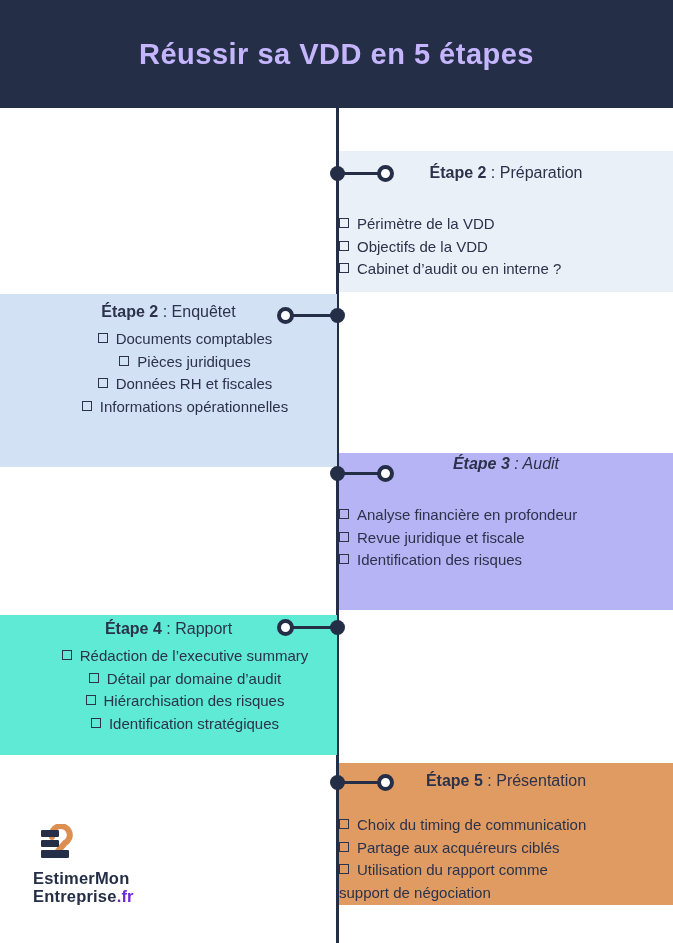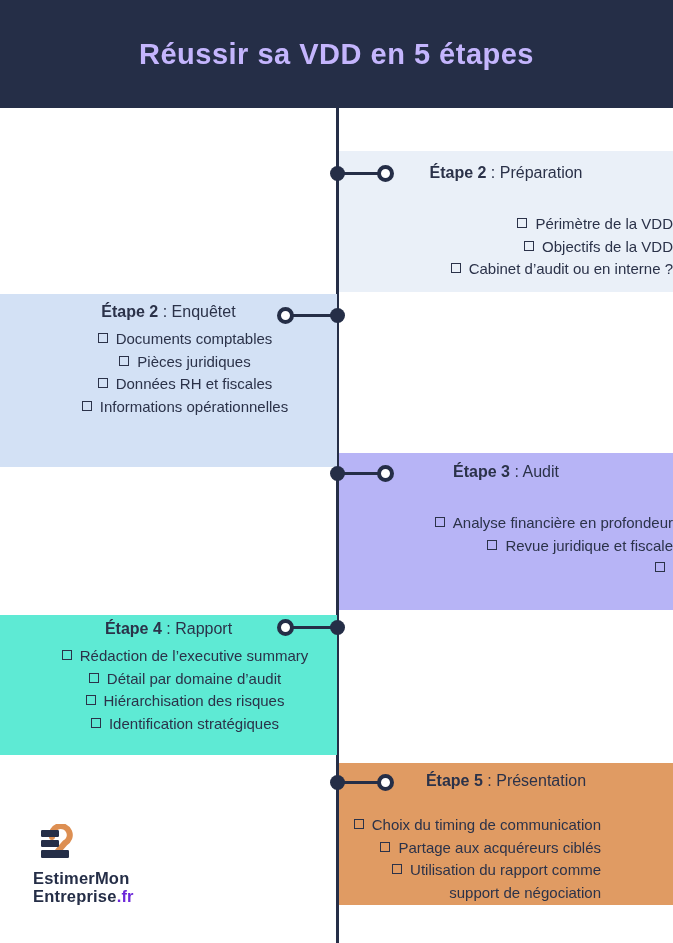--- a/index.html
+++ b/index.html
@@ -26,25 +26,25 @@
   .p3{top:453px;height:157px;background:#b7b4f6;}
   .p4{top:615px;height:140px;background:#5eead4;}
   .p5{top:763px;height:142px;background:#e09b63;}
   .ptitle{
     text-align:center;font-size:16px;line-height:22px;white-space:nowrap;
   }
   .ptitle b{font-weight:800;}
   .t-sep{white-space:pre;}
   .p1 .ptitle{margin-top:11px;}
   .p2 .ptitle{margin-top:7px;}
-  .p3 .ptitle{margin-top:8px;}
+  .p3 .ptitle{font-style:italic;}
   .p4 .ptitle{margin-top:3px;}
   .p5 .ptitle{margin-top:7px;}
   .items{list-style:none;margin:0;padding:0;font-size:15px;line-height:22.5px;}
-  .side-right .items{margin-top:26px;text-align:right;}
+  .side-right .items{margin-top:26px;}
   .side-left .items{padding-left:33px;margin-top:5px;text-align:center;}
   .p1 .items{margin-top:29px;}
   .p3 .items{margin-top:29px;}
   .p5 .items{margin-top:22px;}
   .p5 .items li{max-width:262px;}
   .sq{
     display:inline-block;width:8px;height:8px;border:1.5px solid #2b3249;
     margin-right:8px;transform:translateY(-1px);
   }
   
@@ -91,21 +91,21 @@
       <li><span class="sq"></span><span>Données RH et fiscales</span></li>
       <li><span class="sq"></span><span>Informations opérationnelles</span></li>
     </ul>
   </div>
 
   <div class="panel side-right p3">
     <div class="ptitle"><b>Étape 3</b><span class="t-sep"> : </span><span>Audit</span></div>
     <ul class="items">
       <li><span class="sq"></span><span>Analyse financière en profondeur</span></li>
       <li><span class="sq"></span><span>Revue juridique et fiscale</span></li>
-      <li><span class="sq"></span></li>
+      <li><span class="sq"></span><span>Identification des risques</span></li>
     </ul>
   </div>
 
   <div class="panel side-left p4">
     <div class="ptitle"><b>Étape 4</b><span class="t-sep"> : </span><span>Rapport</span></div>
     <ul class="items">
       <li><span class="sq"></span><span>Rédaction de l’executive summary</span></li>
       <li><span class="sq"></span><span>Détail par domaine d’audit</span></li>
       <li><span class="sq"></span><span>Hiérarchisation des risques</span></li>
       <li><span class="sq"></span><span>Identification stratégiques</span></li>

